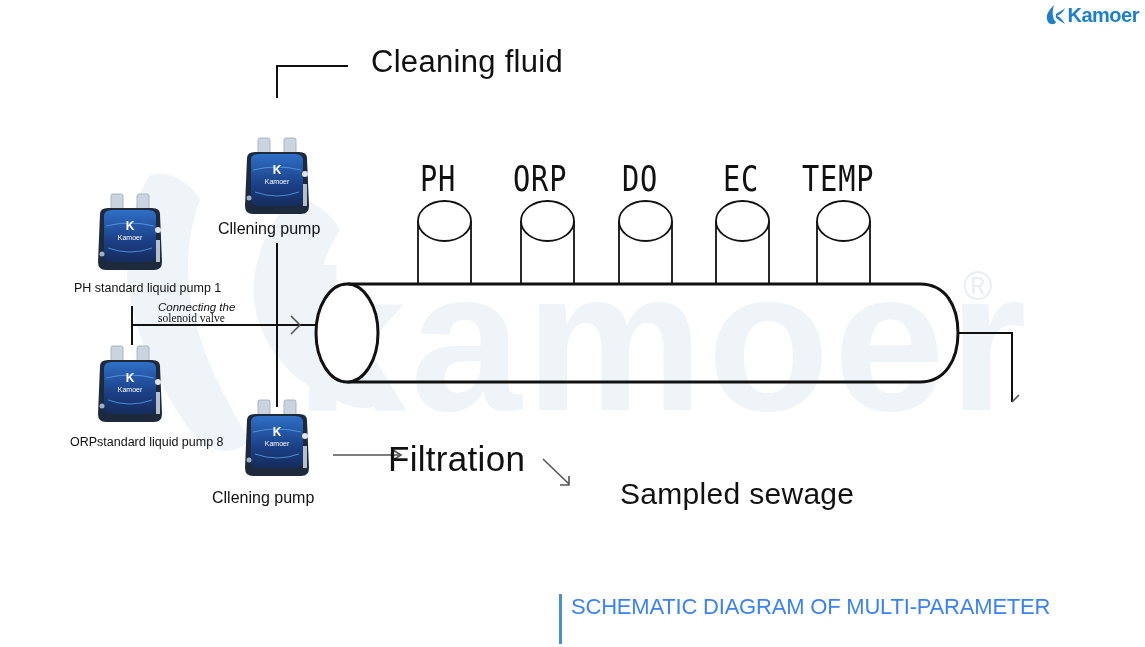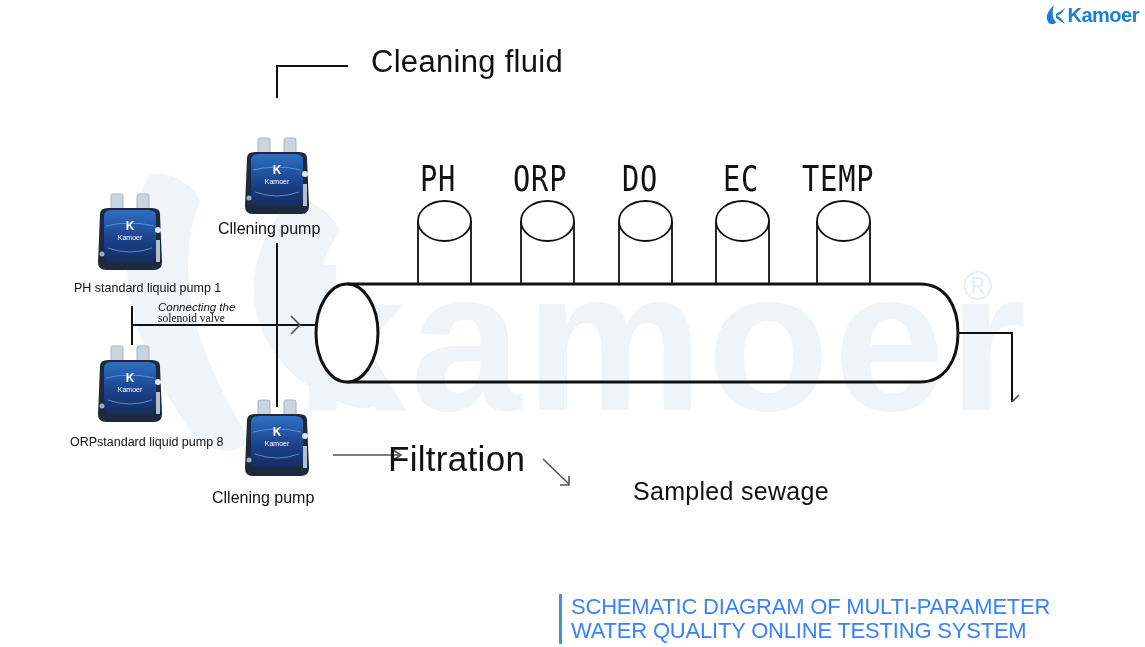--- a/index.html
+++ b/index.html
@@ -181,25 +181,24 @@
 </svg></div>
 
 <div class="lbl big" style="left:362px;top:46px;margin-left:9px;">Cleaning fluid</div>
 <div class="lbl mid" style="left:218px;top:221px;">Cllening pump</div>
 <div class="lbl sm" style="left:50px;top:282px;">PH standard liquid pump 1</div>
 <div class="lbl xs" style="left:158px;top:302px;font-style:italic;">Connecting the</div>
 <div class="lbl xs" style="left:158px;top:313px;font-family:Liberation Serif, serif;">solenoid valve</div>
 <div class="lbl sm" style="left:46px;top:436px;">ORPstandard liquid pump 8</div>
 <div class="lbl mid" style="left:212px;top:490px;">Cllening pump</div>
 <div class="lbl big" style="left:388px;top:441px;font-size:35px;">Filtration</div>
-<div class="lbl big" style="left:633px;top:479px;font-size:25px;">Sampled sewage</div>
+<div class="lbl big" style="left:620px;top:479px;font-size:30px;">Sampled sewage</div>
 
 <div class="sensor-lbl" style="left:420px;top:162px;">PH</div>
 <div class="sensor-lbl" style="left:513px;top:162px;">ORP</div>
 <div class="sensor-lbl" style="left:622px;top:162px;">DO</div>
 <div class="sensor-lbl" style="left:723px;top:162px;">EC</div>
 <div class="sensor-lbl" style="left:802px;top:162px;">TEMP</div>
 
 <div class="title-bar"></div>
 <div class="title">
   <div>SCHEMATIC DIAGRAM OF MULTI-PARAMETER</div>
-  <div>WATER QUALITY ONLINE TESTING SYSTEM</div>
 </div>
 
 </body></html>

